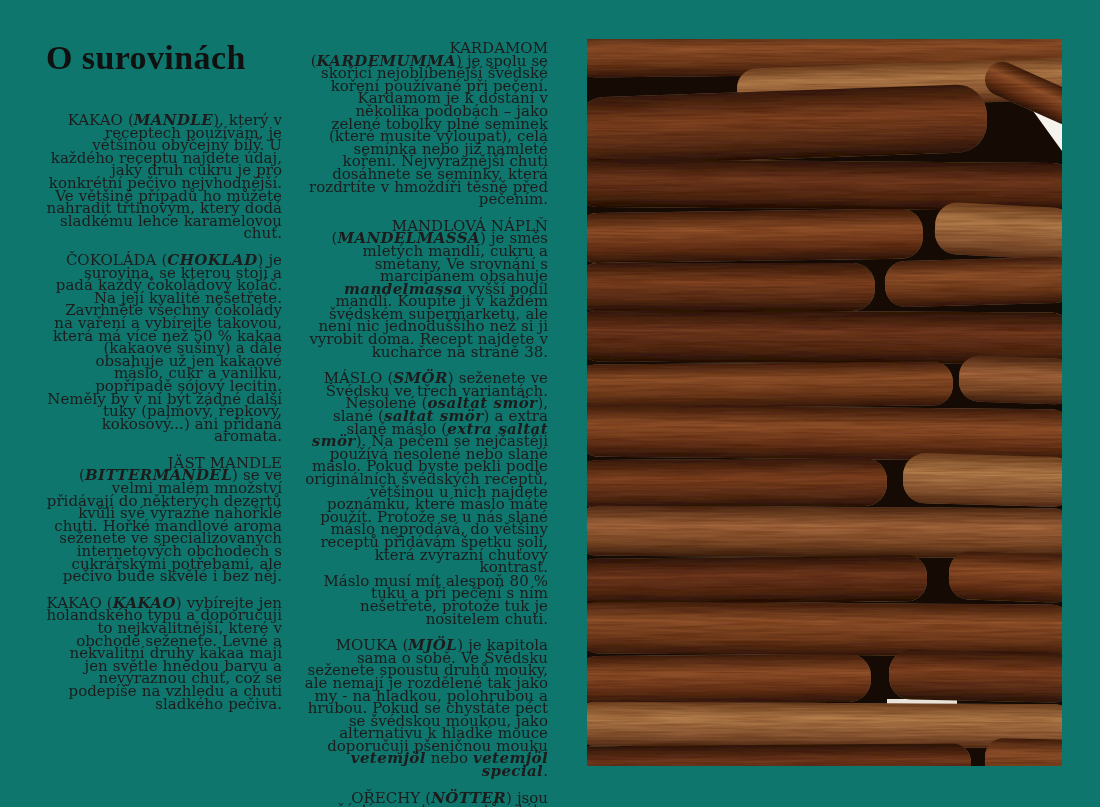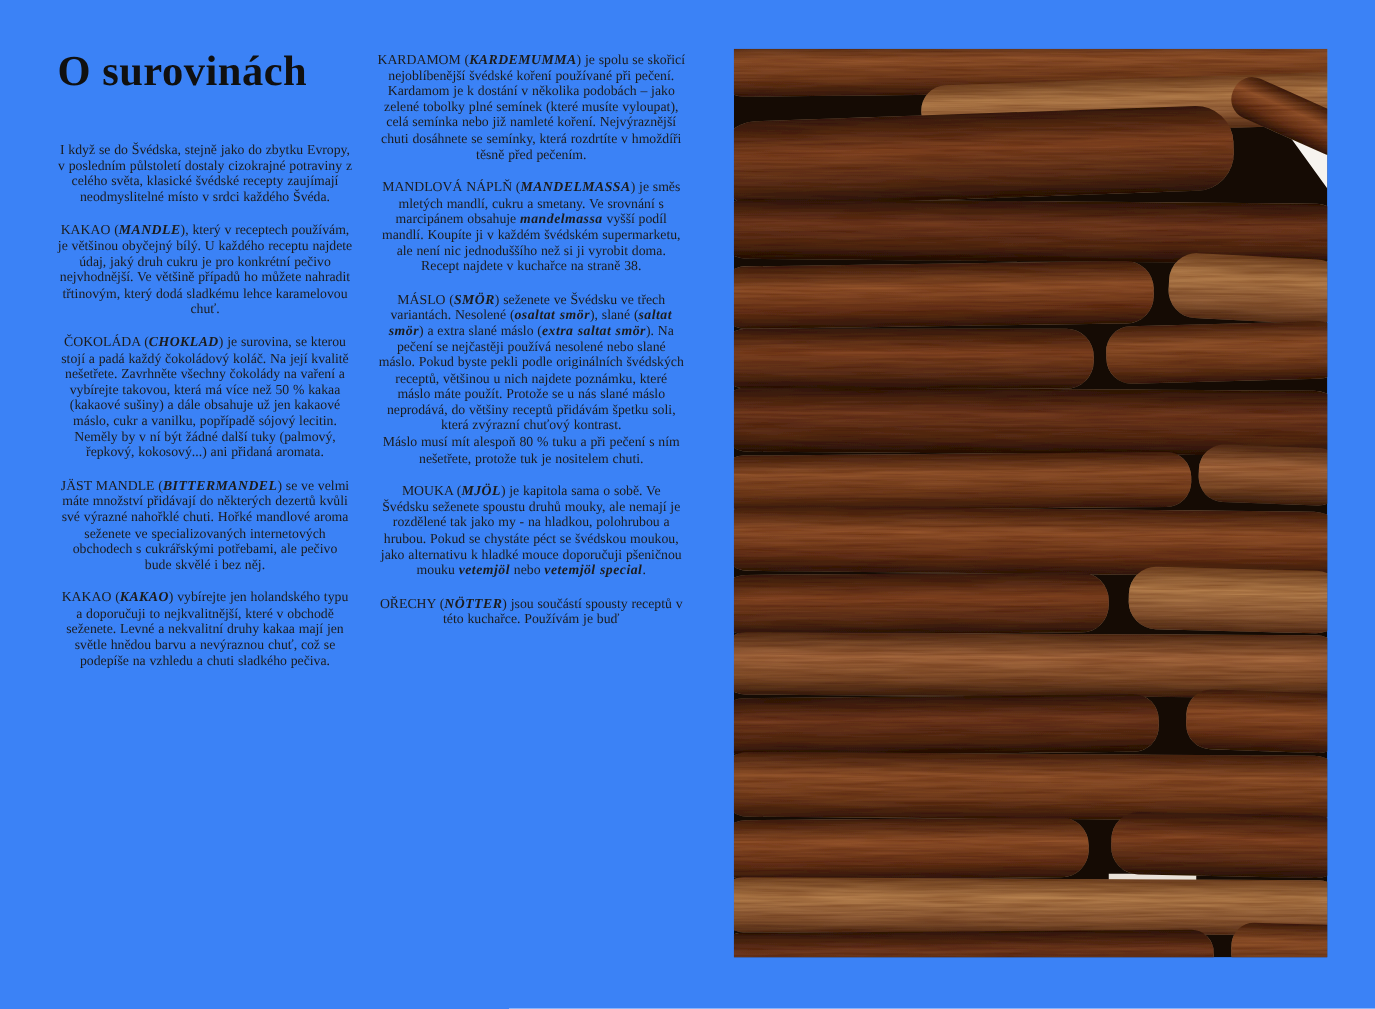--- a/index.html
+++ b/index.html
@@ -1,46 +1,45 @@
 <!DOCTYPE html>
 <html lang="cs"><head>
 <meta charset="utf-8">
 <style>
   html,body{margin:0;padding:0;background:#ffffff;}
   body{width:1100px;height:807px;overflow:hidden;}
-  .page{position:relative;width:1100px;height:807px;background:#3b82f6;
+  .page{position:relative;width:1100px;height:807px;background:#0f766e;
         font-family:"DejaVu Serif",serif;color:#1c1c1c;}
   .text-area{position:absolute;left:46px;top:40px;display:flex;align-items:flex-start;}
   .col{display:block;}
   .col1{width:236px;margin-right:20px;}
   .col2{width:246px;padding-top:2px;}
   h1.title{font-family:"Liberation Serif","DejaVu Serif",serif;font-weight:700;
            font-size:34px;line-height:1.06;letter-spacing:.4px;color:#101010;
            margin:0 0 38px 0;}
-  .para{margin:0;font-size:11px;line-height:12.6px;text-align:center;
-        color:#1c1c1c;word-spacing:.3px;font-family:Liberation Serif, serif;}
+  .para{margin:0;font-size:15px;line-height:12.6px;text-align:right;
+        color:#1c1c1c;word-spacing:.3px;}
   .para.normal{margin-top:5px;}
   .para.sub{margin-top:1px;}
   .para.section{margin-top:14px;}
   .bi{font-style:italic;font-weight:700;letter-spacing:.4px;}
   .photo{position:absolute;left:587px;top:39px;width:475px;height:727px;overflow:hidden;}
   .photo svg{display:block;width:100%;height:100%;}
 </style>
 </head>
 <body>
 
 <div class="page">
   <div class="text-area">
     <div class="col col1">
       <h1 class="title">O surovinách</h1>
       <div>
-          <p class="para normal"><span>I když se do Švédska, stejně jako do zbytku Evropy, v posledním půlstoletí dostaly cizokrajné potraviny z celého světa, klasické švédské recepty zaujímají neodmyslitelné místo v srdci každého Švéda.</span></p>
           <p class="para section"><span>KAKAO (</span><span class="bi">MANDLE</span><span>), který v receptech používám, je většinou obyčejný bílý. U každého receptu najdete údaj, jaký druh cukru je pro konkrétní pečivo nejvhodnější. Ve většině případů ho můžete nahradit třtinovým, který dodá sladkému lehce karamelovou chuť.</span></p>
           <p class="para section"><span>ČOKOLÁDA (</span><span class="bi">CHOKLAD</span><span>) je surovina, se kterou stojí a padá každý čokoládový koláč. Na její kvalitě nešetřete. Zavrhněte všechny čokolády na vaření a vybírejte takovou, která má více než 50 % kakaa (kakaové sušiny) a dále obsahuje už jen kakaové máslo, cukr a vanilku, popřípadě sójový lecitin. Neměly by v ní být žádné další tuky (palmový, řepkový, kokosový...) ani přidaná aromata.</span></p>
-          <p class="para section"><span>JÄST MANDLE (</span><span class="bi">BITTERMANDEL</span><span>) se ve velmi máte množství přidávají do některých dezertů kvůli své výrazné nahořklé chuti. Hořké mandlové aroma seženete ve specializovaných internetových obchodech s cukrářskými potřebami, ale pečivo bude skvělé i bez něj.</span></p>
+          <p class="para section"><span>JÄST MANDLE (</span><span class="bi">BITTERMANDEL</span><span>) se ve velmi malém množství přidávají do některých dezertů kvůli své výrazné nahořklé chuti. Hořké mandlové aroma seženete ve specializovaných internetových obchodech s cukrářskými potřebami, ale pečivo bude skvělé i bez něj.</span></p>
           <p class="para section"><span>KAKAO (</span><span class="bi">KAKAO</span><span>)  vybírejte jen holandského typu a doporučuji to nejkvalitnější, které v obchodě seženete. Levné a nekvalitní druhy kakaa mají jen světle hnědou barvu a nevýraznou chuť, což se podepíše na vzhledu a chuti sladkého pečiva.</span></p>
         </div>
     </div>
     <div class="col col2">
       <div>
           <p class="para"><span>KARDAMOM (</span><span class="bi">KARDEMUMMA</span><span>)  je spolu se skořicí nejoblíbenější švédské koření používané při pečení. Kardamom je k dostání v několika podobách – jako zelené tobolky plné semínek (které musíte vyloupat), celá semínka nebo již namleté koření. Nejvýraznější chuti dosáhnete se semínky, která rozdrtíte v hmoždíři těsně před pečením.</span></p>
           <p class="para section"><span>MANDLOVÁ NÁPLŇ (</span><span class="bi">MANDELMASSA</span><span>) je směs mletých mandlí, cukru a smetany. Ve srovnání s marcipánem obsahuje </span><span class="bi">mandelmassa</span><span> vyšší podíl mandlí. Koupíte ji v každém švédském supermarketu, ale není nic jednoduššího než si ji vyrobit doma. Recept najdete v kuchařce na straně 38.</span></p>
           <p class="para section"><span>MÁSLO (</span><span class="bi">SMÖR</span><span>) seženete ve Švédsku ve třech variantách. Nesolené (</span><span class="bi">osaltat smör</span><span>), slané (</span><span class="bi">saltat smör</span><span>) a extra slané máslo (</span><span class="bi">extra saltat smör</span><span>). Na pečení se nejčastěji používá nesolené nebo slané máslo. Pokud byste pekli podle originálních švédských receptů, většinou u nich najdete poznámku, které máslo máte použít. Protože se u nás slané máslo neprodává, do většiny receptů přidávám špetku soli, která zvýrazní chuťový kontrast.</span></p>
           <p class="para sub"><span>Máslo musí mít alespoň 80 % tuku a při pečení s ním nešetřete, protože tuk je nositelem chuti.</span></p>
           <p class="para section"><span>MOUKA (</span><span class="bi">MJÖL</span><span>) je kapitola sama o sobě. Ve Švédsku seženete spoustu druhů mouky, ale nemají je rozdělené tak jako my - na hladkou, polohrubou a hrubou. Pokud se chystáte péct se švédskou moukou, jako alternativu k hladké mouce doporučuji pšeničnou mouku </span><span class="bi">vetemjöl</span><span> nebo </span><span class="bi">vetemjöl special</span><span>.</span></p>

